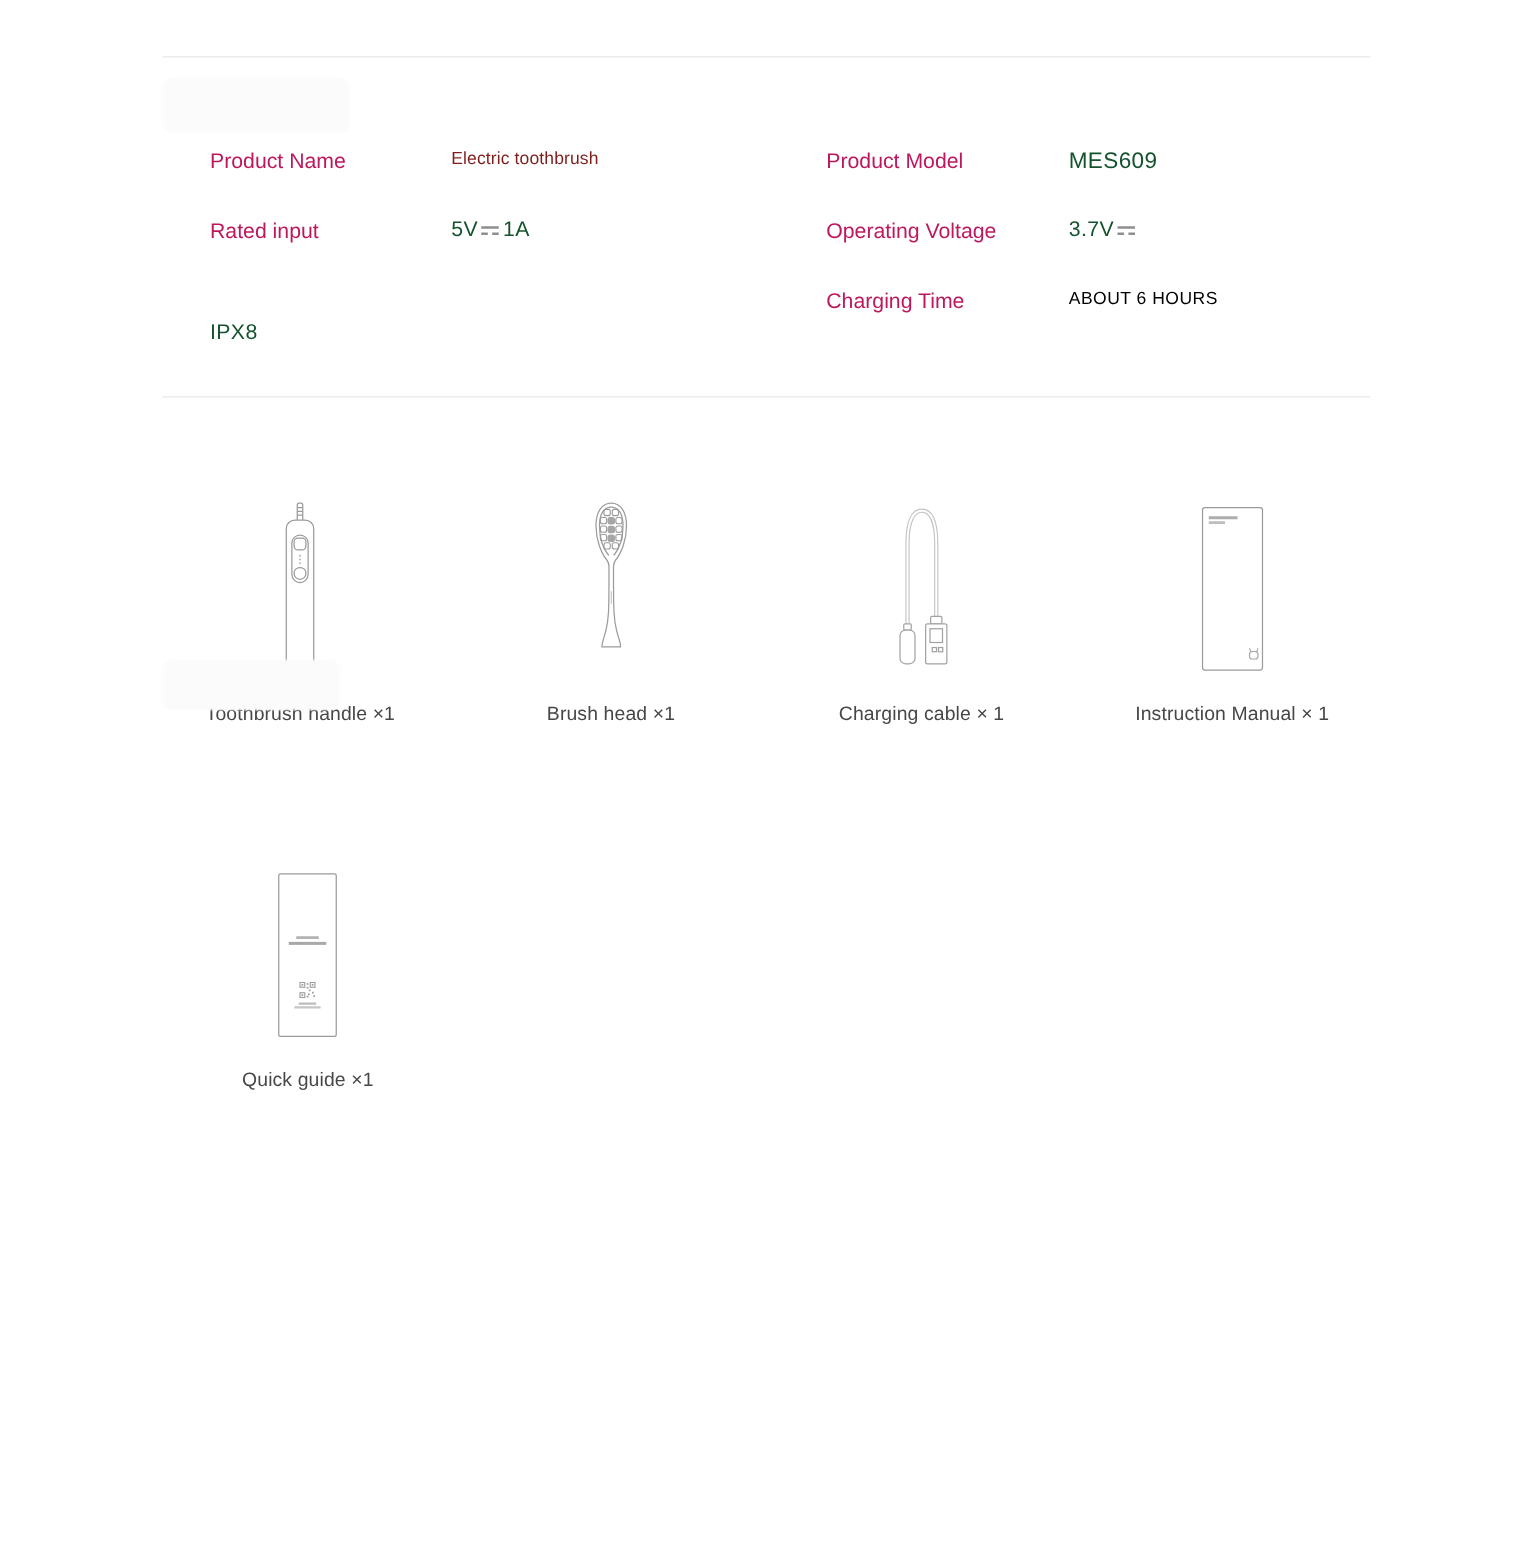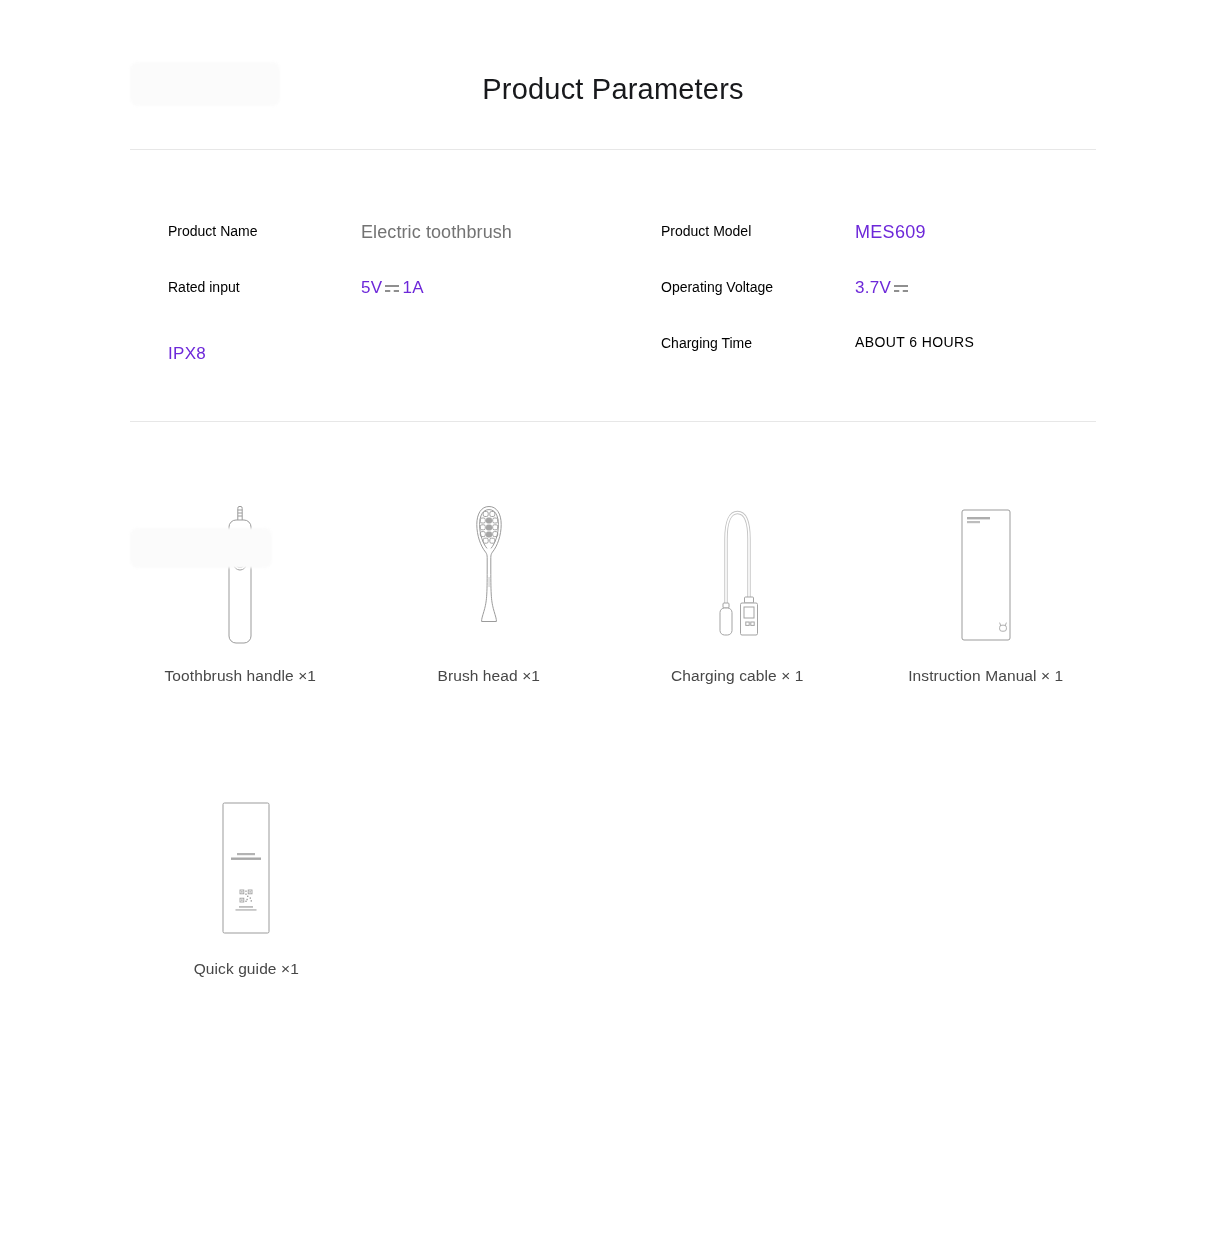--- a/index.html
+++ b/index.html
@@ -24,28 +24,28 @@
   .t1{padding-top:75px;}
   .t2{padding-top:119px;}
   .divider{height:1px;background:#e7e7e7;margin-top:45px;}
   .divider.d2{margin-top:31px;}
 
   
   .params{display:flex;padding-left:38px;margin-top:72px;}
   .p-col-left{width:493px;flex:none;}
   .p-col-right{flex:1;}
   .p-row{display:flex;align-items:flex-start;min-height:56px;}
-  .p-label{width:193px;flex:none;font-size:14px;color:#000000;line-height:1.3;}
+  .p-label{width:193px;flex:none;font-size:17px;color:#be185d;line-height:1.3;}
   .p-col-right .p-label{width:194px;}
   .label-narrow{display:inline-block;max-width:92px;}
-  .p-val{color:#6d28d9;font-size:17px;letter-spacing:.3px;white-space:nowrap;}
-  .p-val.sm{font-size:18px;color:#737373;letter-spacing:.1px;}
+  .p-val{color:#14532d;font-size:17px;letter-spacing:.3px;white-space:nowrap;}
+  .p-val.sm{font-size:14px;color:#7f1d1d;letter-spacing:.1px;}
   .p-val.lg{font-size:18px;}
   .p-val.caps{font-size:14px;letter-spacing:.4px;color:#000000;}
-  .p-val.mid{margin-top:10px;}
+  .p-val.mid{margin-top:26px;}
   .dc{display:inline-block;width:14px;height:10px;position:relative;margin:0 3px;vertical-align:baseline;}
   .dc::before{content:"";position:absolute;top:2px;left:0;right:0;border-top:2px solid #8f8f8f;}
   .dc::after{content:"";position:absolute;top:7px;left:0;right:0;border-top:2px dashed #8f8f8f;}
 
   
   .pack-grid{display:grid;grid-template-columns:repeat(4,1fr);margin-top:0;}
   .pack-grid.row1{margin-top:16px;gap:28px;}
   .pack-grid.row2{margin-top:46px;gap:12px;}
   .pack-item{display:flex;flex-direction:column;align-items:center;}
   .illus{height:140px;margin-top:67px;display:flex;align-items:center;justify-content:center;}
@@ -54,21 +54,20 @@
 </style>
 </head>
 <body>
 
 <div class="page">
 
   <div class="watermark wm1"></div>
   <div class="watermark wm2"></div>
 
   <div class="content">
-    <div class="section-title t1">Product Parameters</div>
     <div class="divider"></div>
 
     <div class="params">
       <div class="p-col-left">
 
         <div class="p-row">
           <div class="p-label">Product Name</div>
           <div class="p-val sm">Electric toothbrush</div>
         </div>
 

